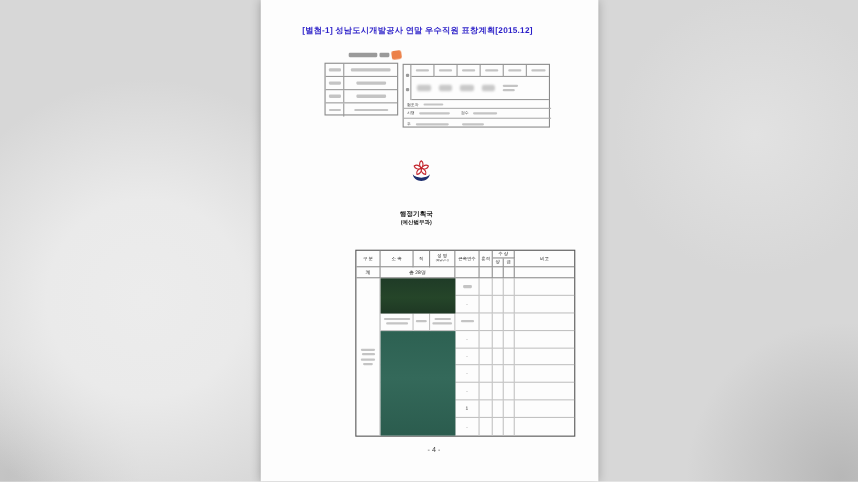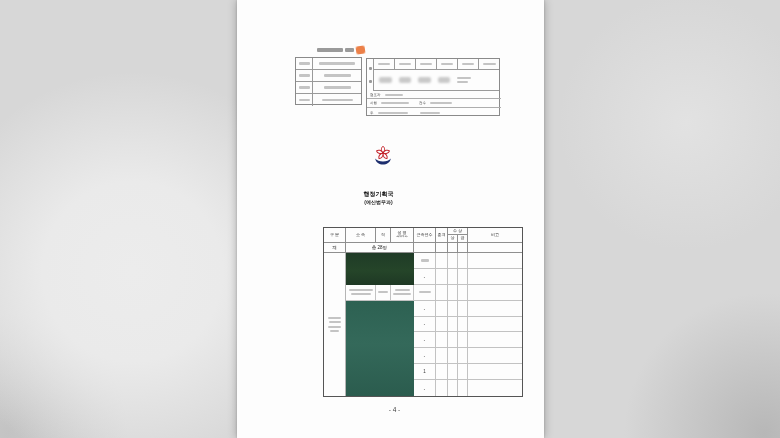--- a/index.html
+++ b/index.html
@@ -61,20 +61,21 @@
   .gb2{top:47.7px;height:95.3px;background:linear-gradient(180deg,#2d6152,#34695a 45%,#2b5c4e);}
   .logo{left:80px;top:44px;width:70px;height:12px;display:flex;align-items:center;gap:2px;}
   .orangeblob{display:block;width:9px;height:8px;background:#e8621c;opacity:.8;filter:blur(.7px);border-radius:2px;transform:rotate(-8deg);}
 </style>
 </head>
 <body>
 
 <div class="stage">
   <div class="page">
 
+    <div class="abs att-title ct">[별첨-1] 성남도시개발공사 연말 우수직원 표창계획[2015.12]</div>
 
     <div class="abs logo">
       <b class="smd" style="width:26px;height:3.5px;"></b>
       <b class="smd" style="width:9px;height:3.5px;"></b>
       <b class="orangeblob"></b>
     </div>
 
     <div class="abs itb">
       <div class="row" style="top:0;">
         <span class="c0">

